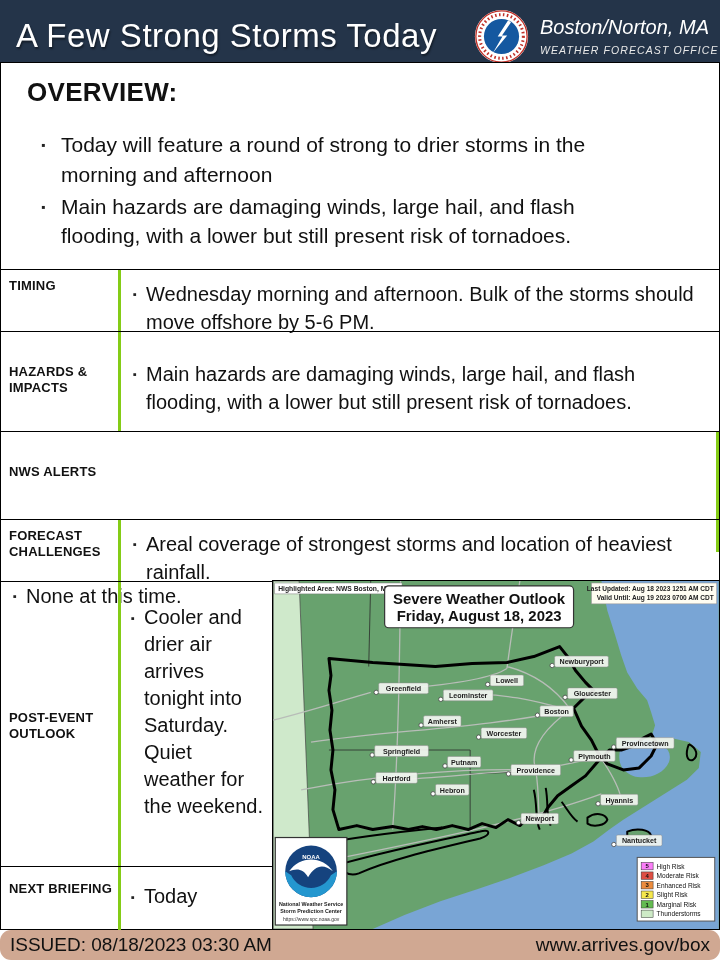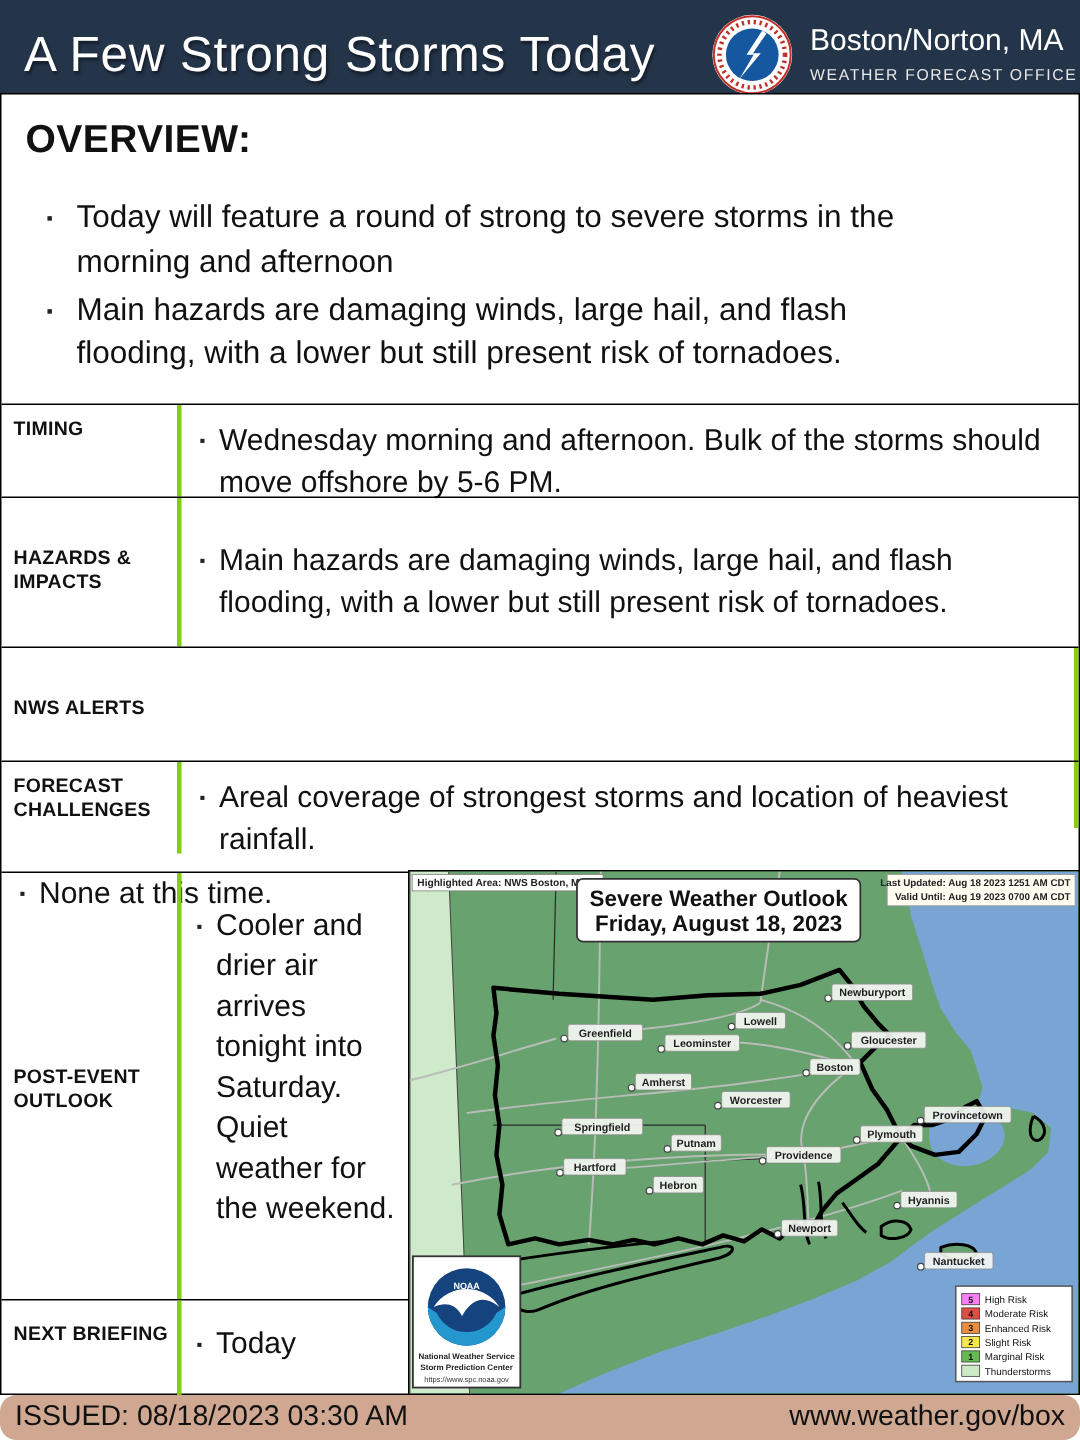--- a/index.html
+++ b/index.html
@@ -13,30 +13,30 @@
   .header{
     position:absolute;left:0;top:0;width:720px;height:72px;
     background:#243449;display:flex;align-items:center;
   }
   .header-title{
     color:#fff;font-size:33px;letter-spacing:.5px;padding-left:16px;
     white-space:nowrap;text-shadow:1px 2px 2px rgba(0,0,0,.45);
     flex:1 1 auto;font-weight:400;
   }
   .nws-logo{width:57px;height:57px;flex:0 0 auto;margin-right:10px;}
-  .office-block{padding-right:14px;text-align:right;width:180px;flex:0 0 auto;}
+  .office-block{padding-right:14px;text-align:right;width:180px;flex:0 0 auto;font-style:italic;}
   .office-name{color:#fff;font-size:20px;margin-bottom:5px;white-space:nowrap;}
   .office-sub{color:#e8e8e8;font-size:10.5px;letter-spacing:1.1px;white-space:nowrap;}
   
   .bodybox{
     position:absolute;left:0;top:62px;width:720px;height:868px;
     background:#fff;border:1px solid #000;
   }
   
-  .overview{position:absolute;left:2px;top:0;width:640px;height:206px;padding:14px 18px 0 14px;}
+  .overview{position:absolute;left:12px;top:0;width:640px;height:206px;padding:14px 18px 0 14px;}
   .overview-heading{font-size:26px;font-weight:700;letter-spacing:.3px;}
   .ov-bullets{margin-top:22px;}
   .ov-bullet{display:flex;font-size:21px;line-height:1.42;margin-bottom:2px;}
   .ov-bullet .sq{flex:0 0 34px;padding-left:14px;font-size:12px;line-height:30px;color:#222;}
   
   .trow{position:absolute;left:0;width:718px;border-top:1px solid #000;display:flex;}
   .tlabel{
     flex:0 0 120px;border-right:3px solid #84cc16;padding:8px 6px 0 8px;
     font-size:13px;font-weight:700;letter-spacing:.2px;line-height:1.25;color:#111;
   }
@@ -81,21 +81,21 @@
     </div>
   </div>
 
   <div class="bodybox">
 
     <div class="overview">
       <div class="overview-heading">OVERVIEW:</div>
       <div class="ov-bullets">
         <div class="ov-bullet">
           <span class="sq">▪</span>
-          <span class="txt">Today will feature a round of strong to severe storms in the morning and afternoon</span>
+          <span class="txt">Today will feature a round of strong to drier storms in the morning and afternoon</span>
         </div>
         <div class="ov-bullet">
           <span class="sq">▪</span>
           <span class="txt">Main hazards are damaging winds, large hail, and flash flooding, with a lower but still present risk of tornadoes.</span>
         </div>
       </div>
     </div>
 
     <div class="trow" style="top:206px;height:62px;">
       <div class="tlabel">TIMING</div>
@@ -120,21 +120,21 @@
     <div class="trow" style="top:368px;height:88px;flex-direction:column;">
       <div class="tlabel" style="padding-top:32px;">NWS ALERTS</div>
       <div class="tcontent" style="padding-top:30px;">
           <div class="cell-bullet">
         <span class="sq">▪</span>
         <span class="txt">None at this time.</span>
           </div>
         </div>
     </div>
 
-    <div class="trow" style="top:444px;height:62px;">
+    <div class="trow" style="top:456px;height:62px;">
       <div class="tlabel">FORECAST CHALLENGES</div>
       <div class="tcontent">
           <div class="cell-bullet">
         <span class="sq">▪</span>
         <span class="txt">Areal coverage of strongest storms and location of heaviest rainfall.</span>
           </div>
         </div>
     </div>
 
     <div class="trow narrow" style="top:518px;height:285px;">
@@ -354,16 +354,16 @@
           <text x="376" y="327.4" text-anchor="middle" font-size="6" font-weight="bold" fill="#111">1</text>
           <text x="385.5" y="327.7" font-size="6.6" fill="#111">Marginal Risk</text>
           <rect x="370" y="331" width="12" height="7.5" fill="#cdeac6" stroke="#333" stroke-width="0.5"></rect>
           <text x="385.5" y="337.3" font-size="6.6" fill="#111">Thunderstorms</text>
         </g>
     </svg>
   </div>
 
   <div class="footer">
     <span>ISSUED: 08/18/2023 03:30 AM</span>
-    <span>www.weather.gov/box</span>
+    <span>www.arrives.gov/box</span>
   </div>
 
 </div>
 
 </body></html>

